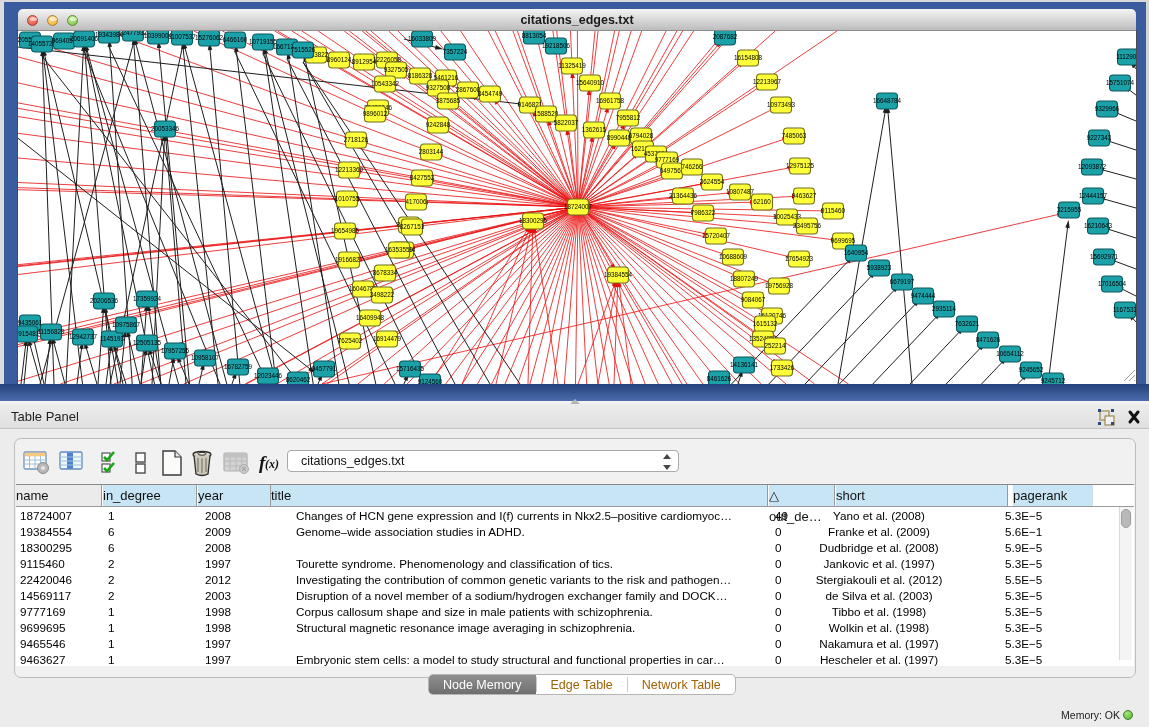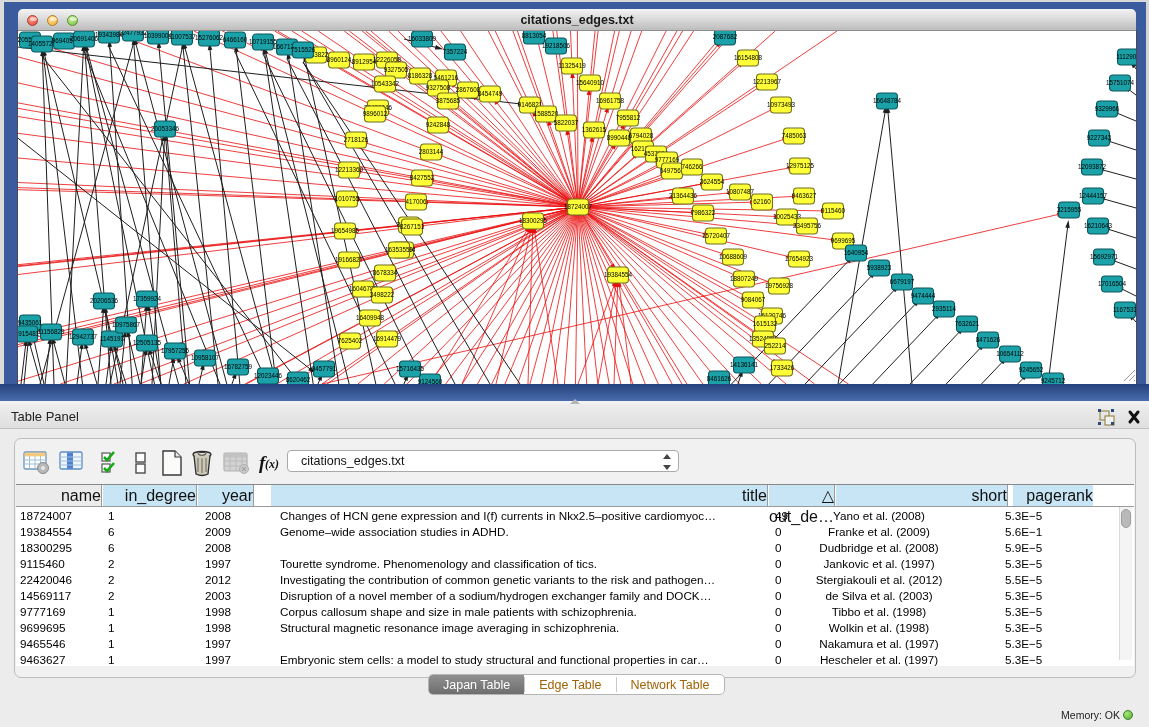--- a/index.html
+++ b/index.html
@@ -14,24 +14,24 @@
 .divider{position:absolute;left:0;top:401px;width:1149px;height:3px;background:#f2f2f2}
 .phead{position:absolute;left:0;top:404px;width:1149px;height:25px;background:linear-gradient(#ededed,#dfdfdf);border-bottom:1px solid #c2c2c2}
 .phead span{position:absolute;left:11px;top:5px;font-size:13px;color:#222}
 .panel{position:absolute;left:14px;top:438px;width:1122px;height:240px;background:#f1f1f1;border:1px solid #bdbdbd;border-radius:7px}
 .combo{position:absolute;left:287px;top:450px;width:392px;height:22px;background:#fff;border:1px solid #a9a9a9;border-radius:4px}
 .combo span{position:absolute;left:13px;top:3px;font-size:12.5px;color:#111}
 .step{position:absolute;right:5px;top:2px;width:10px;height:18px}
 .step b{position:absolute;left:0;width:0;height:0;border-left:4.5px solid transparent;border-right:4.5px solid transparent}
 .tablewrap{position:absolute;left:16px;top:484px;width:1118px;height:182px;background:#fff;border-top:1px solid #888}
 .thead{position:absolute;left:16px;top:485px;height:22px;width:1118px;border-bottom:1px solid #9b9b9b}
-.th{position:absolute;top:0;height:21px;background:#c7e5f4;border-right:1px solid #9b9b9b;text-align:right;font-size:16px;color:#111;line-height:21px}
+.th{position:absolute;top:0;height:21px;background:#c7e5f4;border-right:1px solid #9b9b9b;text-align:left;font-size:13px;color:#111;line-height:21px}
 .trow{position:absolute;left:16px;height:16px;width:1100px;font-size:11.7px;color:#000;white-space:nowrap}
 .trow span{position:absolute;top:1px}
-.c0{left:4px}.c1{left:92px}.c2{left:189px}.c3{left:264px}.c4{left:759px}
+.c0{left:4px}.c1{left:92px}.c2{left:189px}.c3{left:280px}.c4{left:759px}
 .c5{left:777px;width:172px;text-align:center}.c6{left:989px}
 .sbtrack{position:absolute;left:1119px;top:507px;width:13px;height:153px;background:#f4f4f4;border-left:1px solid #d9d9d9}
 .sbthumb{position:absolute;left:1120.5px;top:509px;width:10px;height:19px;background:#b9b9b9;border:1px solid #9e9e9e;border-radius:5px}
 .tabs{position:absolute;left:428px;top:674px;height:21px;display:flex;border:1px solid #b5b5b5;border-radius:5px;overflow:hidden;background:#fff}
 .tab{font-size:12.5px;color:#a16207;padding:0 14px;line-height:20px}
 .tabsel{background:linear-gradient(#909090,#6e6e6e);color:#fff}
 .tabsep{width:1px;background:#c8c8c8;margin:2px 0}
 .mem{position:absolute;left:0;top:709px;width:1120px;text-align:right;font-size:10.5px;color:#222}
 .memdot{position:absolute;left:1123px;top:710px;width:10px;height:10px;border-radius:50%;background:radial-gradient(circle at 35% 30%,#a8e87a,#4caf2f);border:1px solid #3d7d27}
 .resize{position:absolute;left:1120px;top:366px;width:16px;height:16px}
@@ -838,21 +838,21 @@
     <span>citations_edges.txt</span>
 <div class="step">
       <b style="top:1px;border-bottom:5px solid #444"></b>
       <b style="bottom:1px;border-top:5px solid #444"></b>
     </div>
   </div>
 <div class="tablewrap"></div>
 <div class="thead">
 <div class="th" style="left:0;width:86px;background:#ebebeb">name</div>
 <div class="th" style="left:87px;width:94px">in_degree</div>
-<div class="th" style="left:182px;width:56px">year</div>
+<div class="th" style="left:182px;width:73px">year</div>
 <div class="th" style="left:255px;width:497px">title</div>
 <div class="th" style="left:753px;width:66px">△ out_de…</div>
 <div class="th" style="left:820px;width:172px">short</div>
 <div class="th" style="left:997px;width:80px;border-right:none">pagerank</div>
 </div>
 <div class="trow" style="top:508px">
 <span class="c0">18724007</span>
     <span class="c1">1</span>
     <span class="c2">2008</span>
     <span class="c3">Changes of HCN gene expression and I(f) currents in Nkx2.5–positive cardiomyoc…</span>
@@ -935,19 +935,19 @@
     <span class="c1">1</span>
     <span class="c2">1997</span>
     <span class="c3">Embryonic stem cells: a model to study structural and functional properties in car…</span>
     <span class="c4">0</span>
     <span class="c5">Hescheler et al. (1997)</span>
     <span class="c6">5.3E−5</span>
   </div>
 <div class="sbtrack"></div>
 <div class="sbthumb"></div>
 <div class="tabs">
-    <div class="tab tabsel">Japan Table</div>
+    <div class="tab tabsel">Node Memory</div>
     <div class="tabsep"></div>
     <div class="tab">Edge Table</div>
     <div class="tabsep"></div>
     <div class="tab">Network Table</div>
   </div>
 <div class="mem">Memory: OK</div>
 <div class="memdot"></div>
 </body></html>

